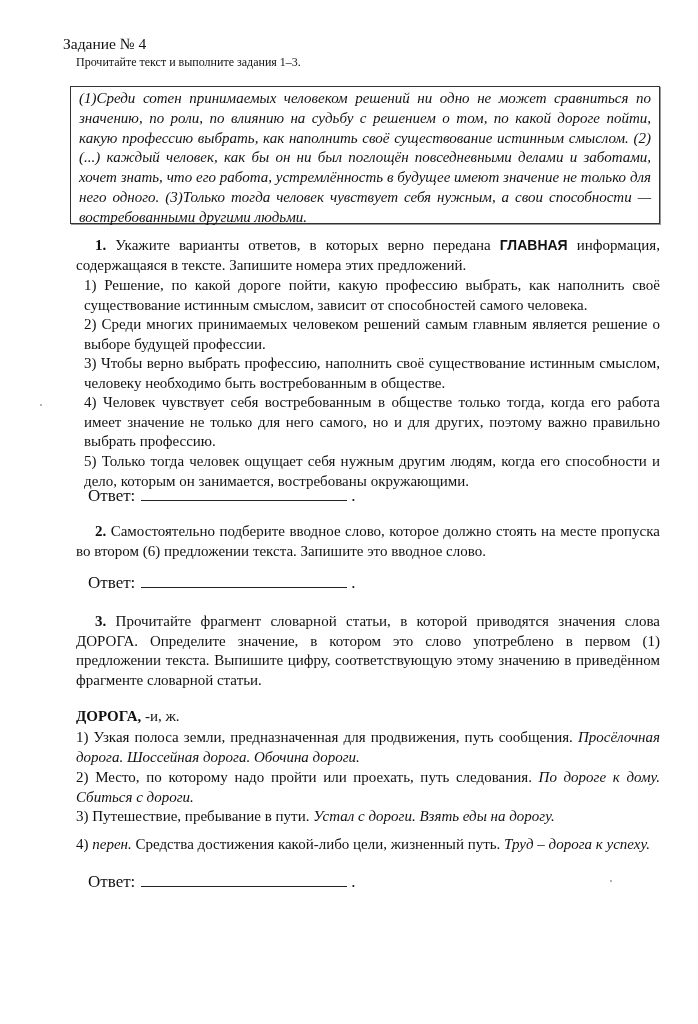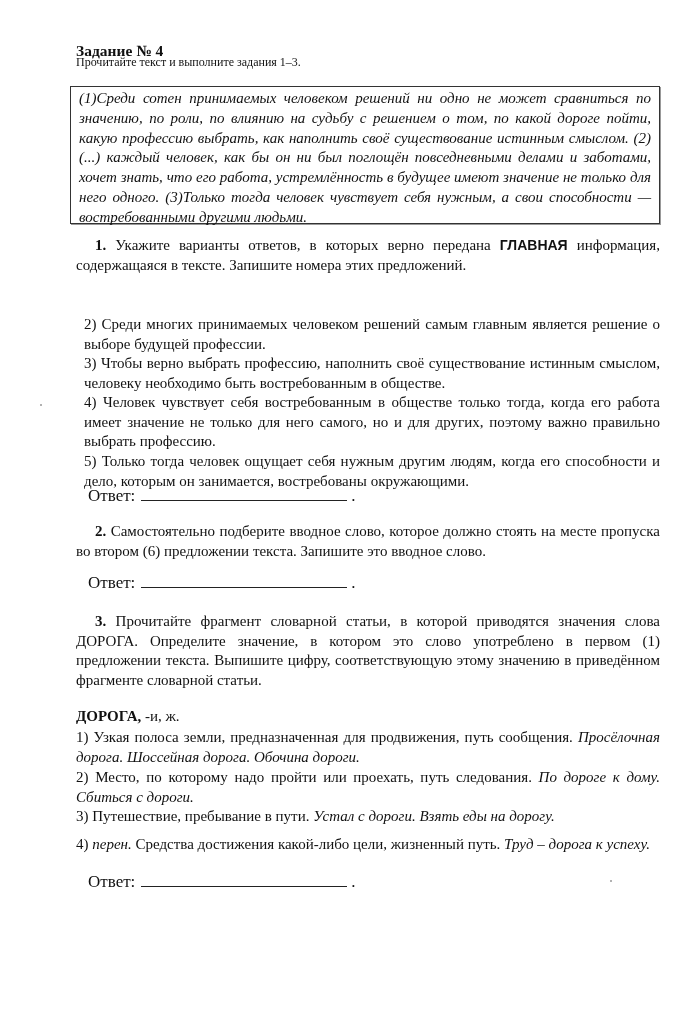--- a/index.html
+++ b/index.html
@@ -1,20 +1,20 @@
 <!DOCTYPE html>
 <html><head>
 <meta charset="utf-8">
 <style>
   html, body { margin:0; padding:0; background:#ffffff; }
   body { width:698px; height:1024px; overflow:hidden; position:relative;
          font-family:"Liberation Serif", serif; color:#111; }
   .page { position:absolute; left:0; top:0; width:698px; height:1024px; }
   .abs { position:absolute; }
-  .title { left:76px; top:35px; font-size:15.5px; font-weight:bold;margin-top:7px; }
+  .title { left:63px; top:35px; font-size:15.5px; font-weight:normal; }
   .subtitle { left:76px; top:55px; font-size:12px; }
   .box { left:70px; top:86px; width:588px; height:136px; border:1.5px solid #333;
          box-shadow: 1px 1px 0 #999; }
   .box-text { position:absolute; left:8px; top:2px; width:572px; font-size:15px;
               font-style:italic; line-height:19.8px; text-align:justify; text-align-last:left; }
   .para { font-size:15px; line-height:19.6px; text-align:justify; }
   .q { left:76px; width:584px; }
   .q .first { text-indent:19px; display:block; }
   .opt { left:84px; width:576px; }
   .answer { left:88px; font-size:17px; white-space:nowrap; }
@@ -36,20 +36,21 @@
   <div class="abs box">
     <div class="box-text">(1)Среди сотен принимаемых человеком решений ни одно не может сравниться по значению, по роли, по влиянию на судьбу с решением о том, по какой дороге пойти, какую профессию выбрать, как наполнить своё существование истинным смыслом. (2) (...) каждый человек, как бы он ни был поглощён повседневными делами и заботами, хочет знать, что его работа, устремлённость в будущее имеют значение не только для него одного. (3)Только тогда человек чувствует себя нужным, а свои способности — востребованными другими людьми.</div>
   </div>
 
   <div class="abs para q" style="top:236px;">
     <span class="first">
       <b>1.</b><span> Укажите варианты ответов, в которых верно передана </span><b style="font-family:'Liberation Sans',sans-serif;font-size:14px;">ГЛАВНАЯ</b><span> информация, содержащаяся в тексте. Запишите номера этих предложений.</span>
     </span>
   </div>
 
+  <div class="abs para opt" style="top:276px;">1) Решение, по какой дороге пойти, какую профессию выбрать, как наполнить своё существование истинным смыслом, зависит от способностей самого человека.</div>
   <div class="abs para opt" style="top:315px;">2) Среди многих принимаемых человеком решений самым главным является решение о выборе будущей профессии.</div>
   <div class="abs para opt" style="top:354px;">3) Чтобы верно выбрать профессию, наполнить своё существование истинным смыслом, человеку необходимо быть востребованным в обществе.</div>
   <div class="abs para opt" style="top:393px;">4) Человек чувствует себя востребованным в обществе только тогда, когда его работа имеет значение не только для него самого, но и для других, поэтому важно правильно выбрать профессию.</div>
   <div class="abs para opt" style="top:452px;">5) Только тогда человек ощущает себя нужным другим людям, когда его способности и дело, которым он занимается, востребованы окружающими.</div>
 
   <div class="abs answer" style="top:486px;">
     <span>Ответ:</span><span class="line"></span><span class="dot">.</span>
   </div>
 
   <div class="abs para q" style="top:522px;">

